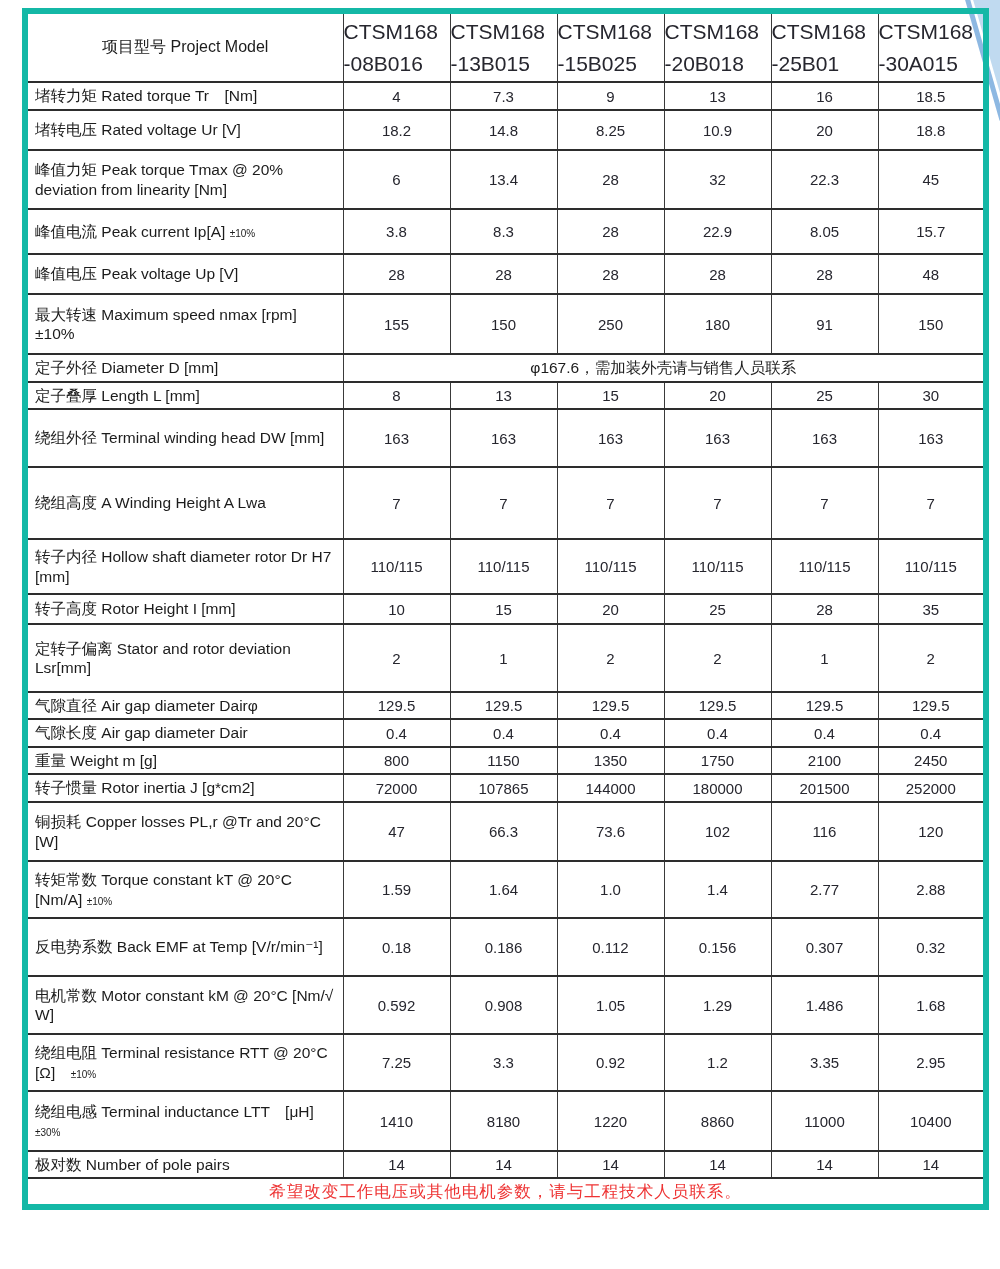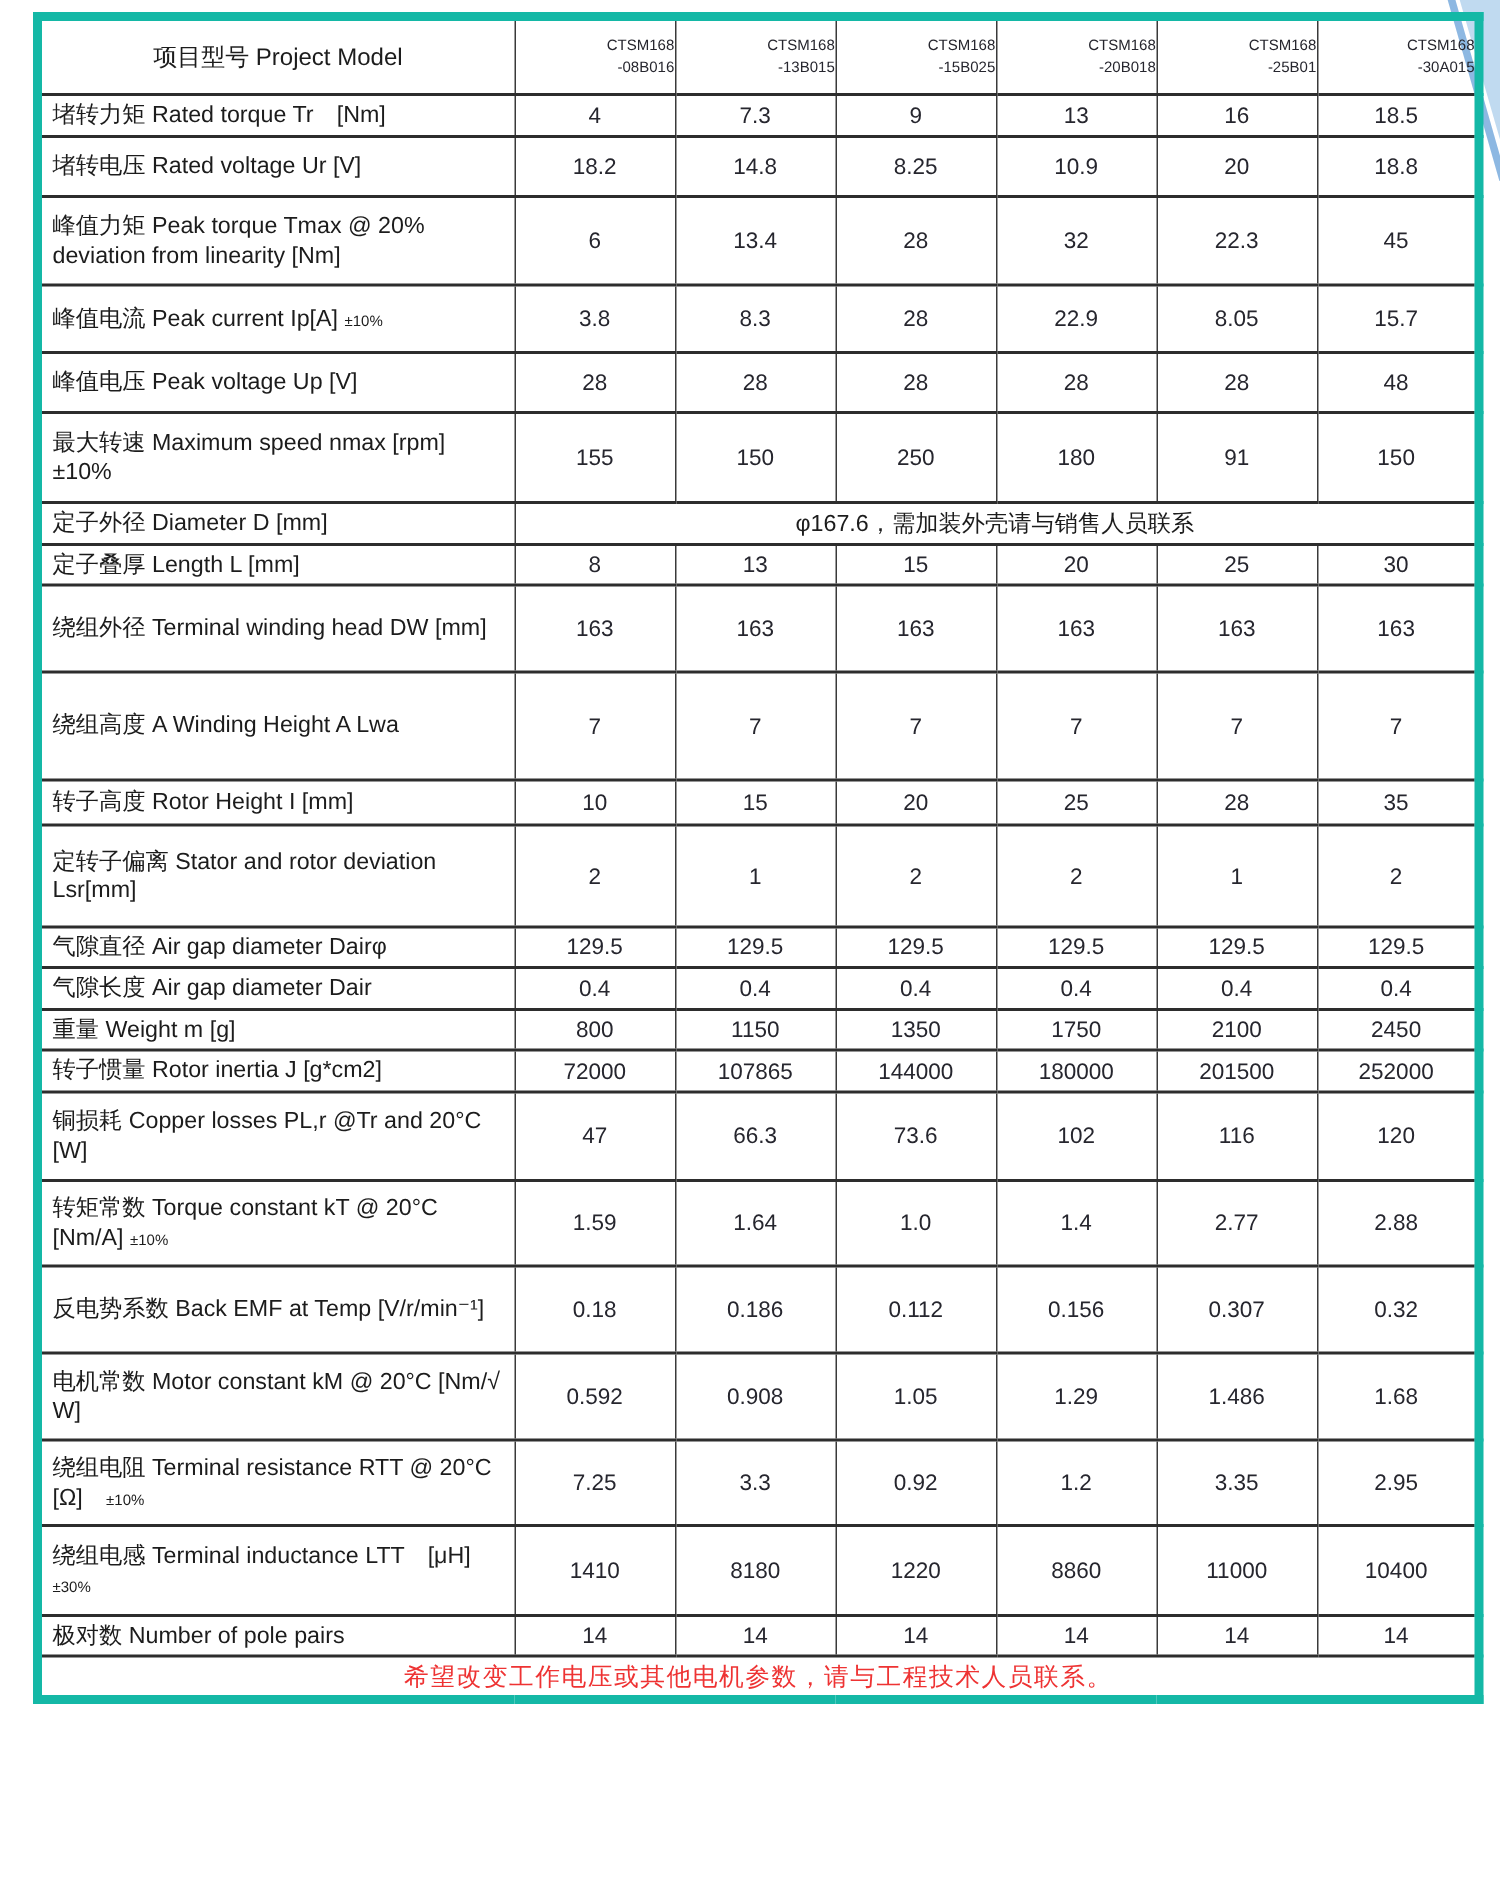--- a/index.html
+++ b/index.html
@@ -36,22 +36,22 @@
     font-size:15.5px;
     line-height:1.24;
     color:#1c1c1c;
   }
   td.header-label{
     text-align:center;
     font-size:16px;
     color:#1c1c1c;
   }
   td.model-cell{
-    text-align:right;
-    font-size:10px;
+    text-align:left;
+    font-size:21px;
     line-height:1.5;
     color:#26262e;
     padding:2px 0;
   }
   td.value-cell{
     text-align:center;
     font-size:15px;
     color:#26262e;
     padding:1px 2px;
   }
@@ -195,20 +195,29 @@
         </tr>
         <tr style="height: 72px;">
           <td class="label-cell"><span>绕组高度 A Winding Height A Lwa</span></td>
           <td class="value-cell">7</td>
           <td class="value-cell">7</td>
           <td class="value-cell">7</td>
           <td class="value-cell">7</td>
           <td class="value-cell">7</td>
           <td class="value-cell">7</td>
         </tr>
+        <tr style="height: 55px;">
+          <td class="label-cell"><span>转子内径 Hollow shaft diameter rotor Dr H7 [mm]</span></td>
+          <td class="value-cell">110/115</td>
+          <td class="value-cell">110/115</td>
+          <td class="value-cell">110/115</td>
+          <td class="value-cell">110/115</td>
+          <td class="value-cell">110/115</td>
+          <td class="value-cell">110/115</td>
+        </tr>
         <tr style="height: 30px;">
           <td class="label-cell"><span>转子高度 Rotor Height I [mm]</span></td>
           <td class="value-cell">10</td>
           <td class="value-cell">15</td>
           <td class="value-cell">20</td>
           <td class="value-cell">25</td>
           <td class="value-cell">28</td>
           <td class="value-cell">35</td>
         </tr>
         <tr style="height: 68px;">

